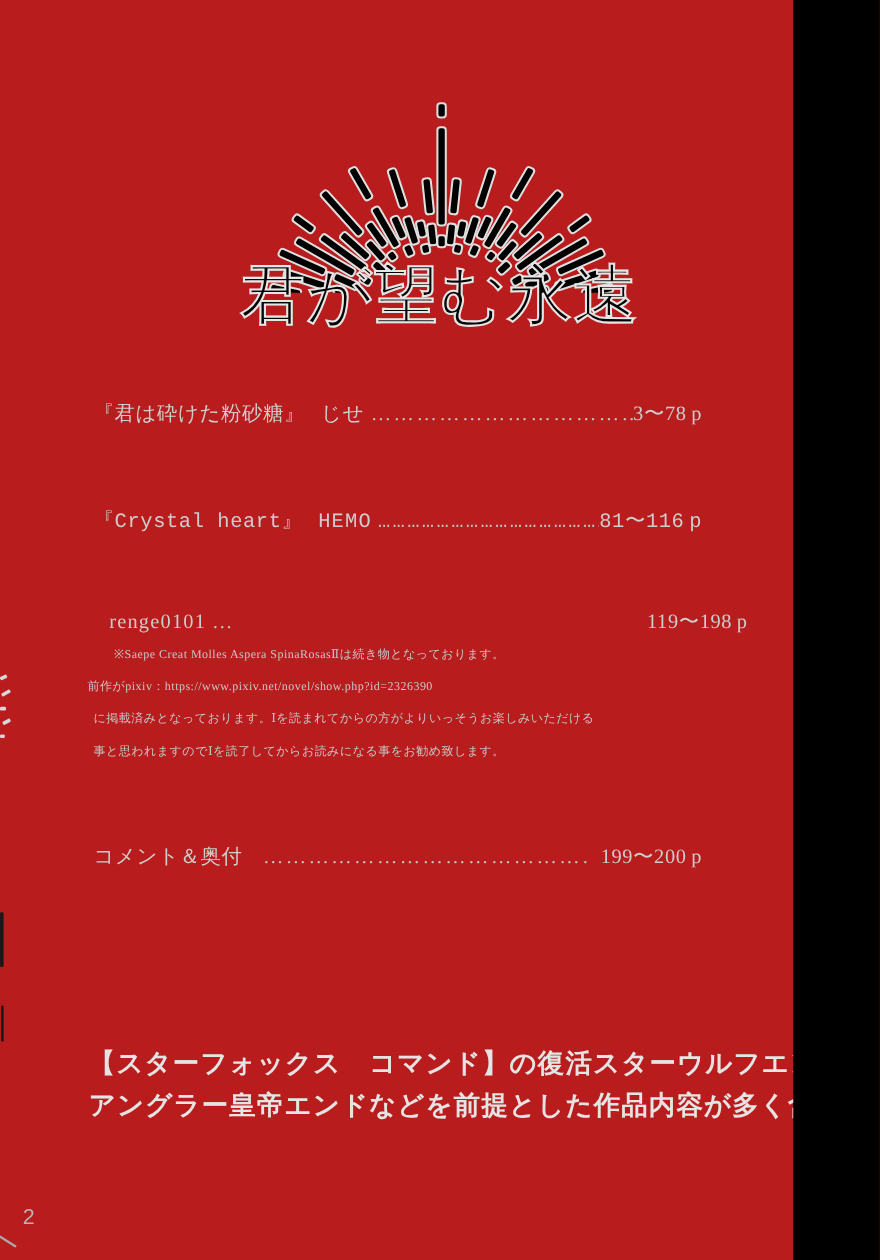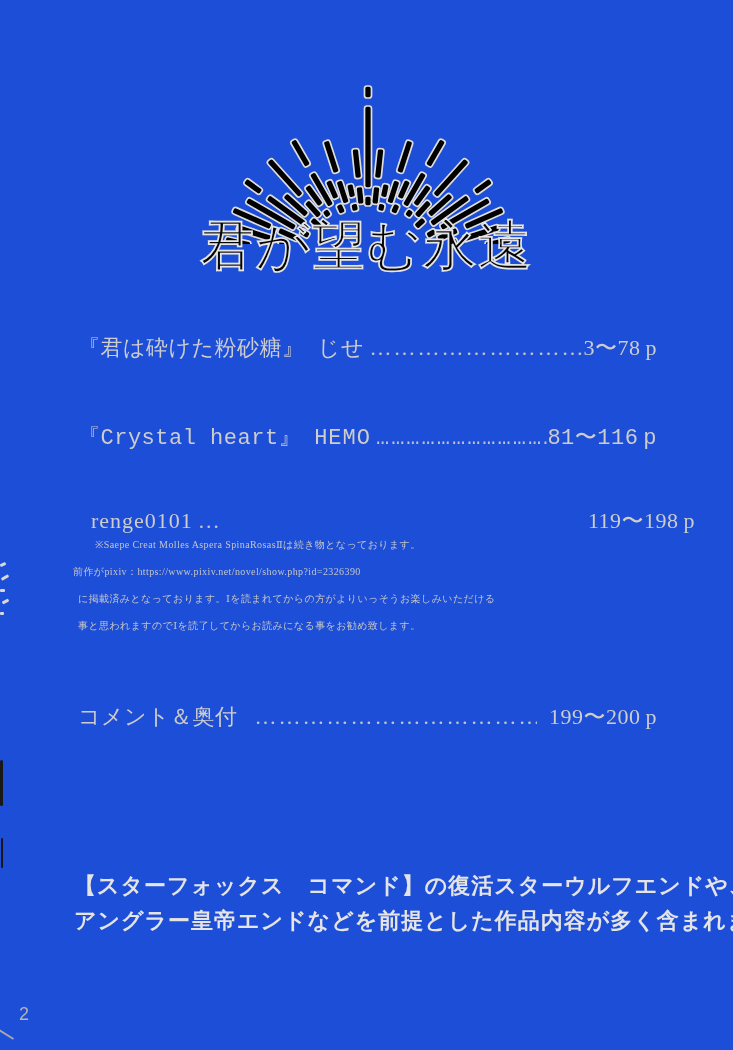--- a/index.html
+++ b/index.html
@@ -1,19 +1,19 @@
 <!DOCTYPE html>
 <html><head>
 <meta charset="utf-8">
 <style>
   html,body{margin:0;padding:0;background:#000;}
   .page{
     position:relative;
-    width:733px;height:1050px;
-    background:#1d4ed8;
+    width:661px;height:1050px;
+    background:#b91c1c;
     overflow:hidden;
     font-family:"Liberation Serif","DejaVu Serif",serif;
     color:#cccccc;
   }
   
   .sunburst{position:absolute;left:178px;top:84px;}
   
   .logo-title{
     position:absolute;left:0;top:210px;width:733px;margin:0;
     text-align:center;
@@ -21,21 +21,21 @@
     letter-spacing:1px;
     color:#050505;
     -webkit-text-stroke:1.7px #e6e6e6;
     text-shadow:0 0 1px #9a9a9a;
     font-family:"Liberation Serif","DejaVu Serif",serif;
   }
   
   .entry{
     position:absolute;left:78px;right:76px;
     display:flex;align-items:baseline;
-    font-size:22px;color:#cdcdcd;
+    font-size:17px;color:#cdcdcd;
     white-space:nowrap;
   }
   .entry .t{flex:0 0 auto;letter-spacing:0.5px;}
   .entry .a{flex:0 0 auto;margin-left:13px;letter-spacing:1px;}
   .entry .a:empty{display:none;margin:0;}
   .entry .dots{
     flex:1 1 0;min-width:0;overflow:hidden;
     white-space:nowrap;letter-spacing:2px;
     padding:0 5px;color:#c2c2c2;
   }

